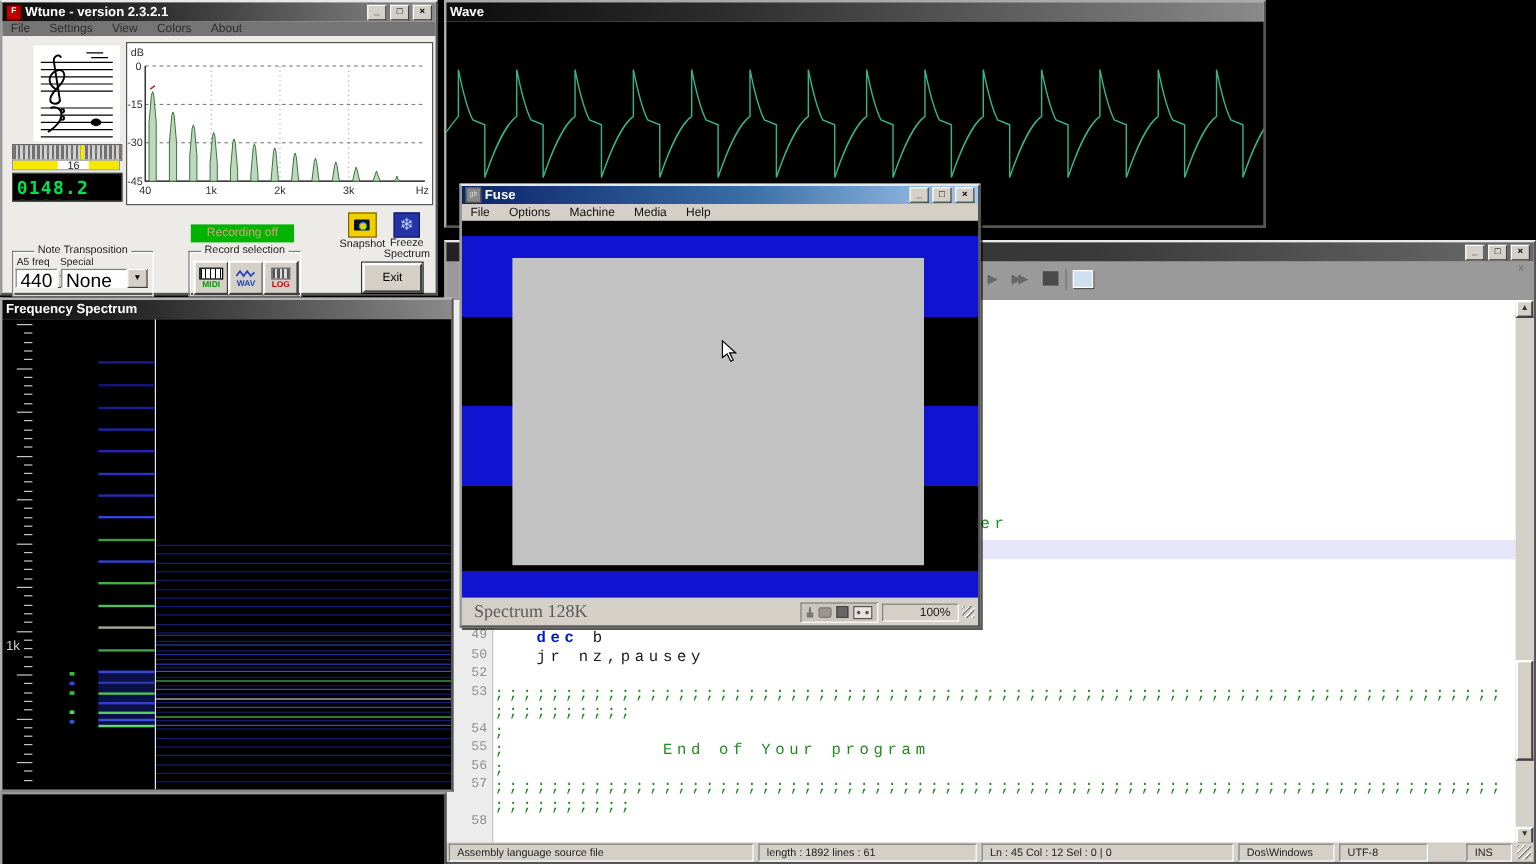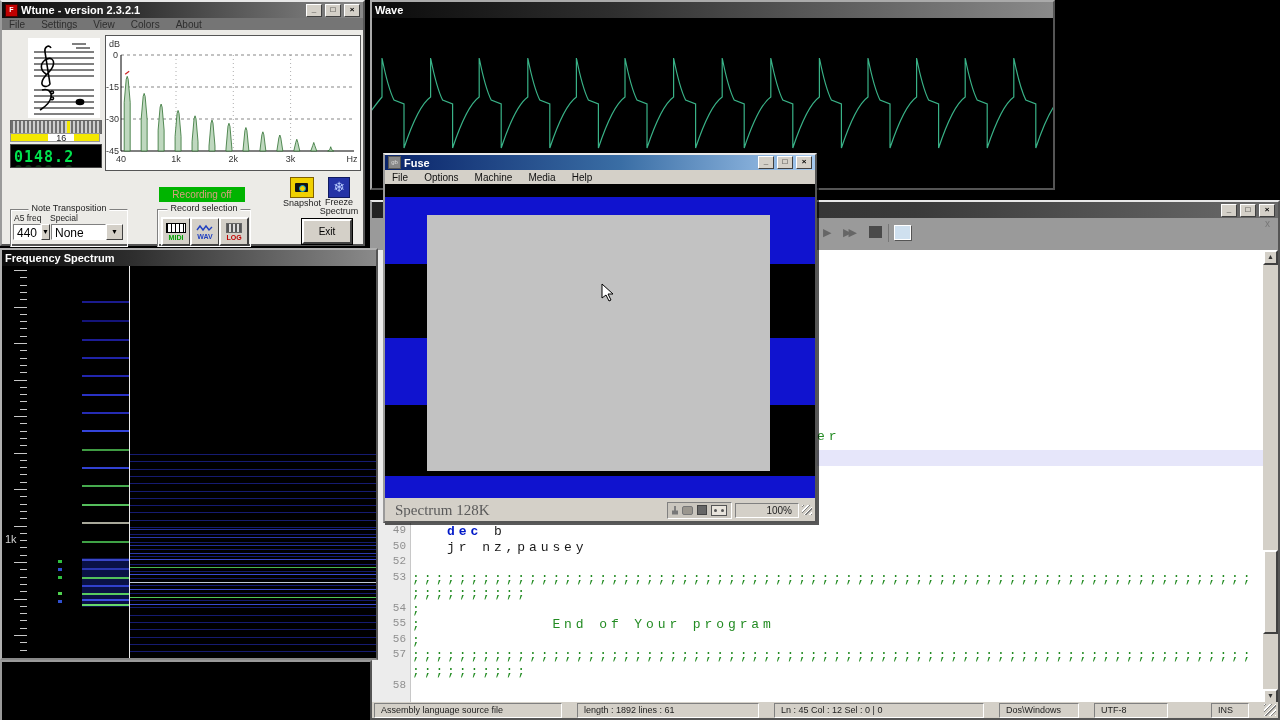--- a/index.html
+++ b/index.html
@@ -24,21 +24,21 @@
   .ctext{font:13px "Liberation Mono",monospace;letter-spacing:3.9px;line-height:15.5px;margin-left:2px;}
   .kw{color:#0018c8;font-weight:bold;}
   .cm{color:#228b22;}
   .pl{color:#1a1a1a;}
   .seg{height:13px;font-size:9px;color:#222;display:flex;align-items:center;padding:0 6px;
        border:1px solid;border-color:#808080 #fff #fff #808080;white-space:nowrap;overflow:hidden;}
   .tick{position:absolute;height:1px;background:#c8c8c8;}
   .specline{position:absolute;height:2px;}
   .combo{position:absolute;display:flex;height:16px;}
   .combo .cval{flex:1;background:#fff;border:1px solid;border-color:#808080 #fff #fff #808080;
-               font-size:12px;padding:1px 3px;color:#000;}
+               font-size:16px;padding:1px 3px;color:#000;}
   .combo .cbtn{width:15px;background:#d4d0c8;border:1px solid;border-color:#fff #404040 #404040 #fff;
                font-size:7px;text-align:center;line-height:14px;color:#000;}
   .icobtn{position:absolute;width:26px;height:25px;display:flex;flex-direction:column;align-items:center;justify-content:center;gap:1px;}
   .icobtn .lbl{font-size:7px;font-weight:bold;line-height:7px;}
 </style>
 </head>
 <body>
 
 <div id="screen">
 
@@ -74,21 +74,21 @@
           <div class="code-row"><span class="gnum">57</span><span class="ctext"><span class="cm">;;;;;;;;;;;;;;;;;;;;;;;;;;;;;;;;;;;;;;;;;;;;;;;;;;;;;;;;;;;;;;;;;;;;;;;;</span></span></div>
           <div class="code-row"><span class="gnum"></span><span class="ctext"><span class="cm">;;;;;;;;;;</span></span></div>
           <div class="code-row"><span class="gnum">58</span><span class="ctext"></span></div>
         </div>
       <div style="position:absolute;right:0;top:0;width:15px;height:100%;background:#d4d0c8;">
         <div class="raised" style="position:absolute;top:0;left:0;width:11px;height:11px;font-size:7px;text-align:center;line-height:10px;color:#333;">▲</div>
         <div class="raised" style="position:absolute;top:300px;left:0;width:11px;height:80px;"></div>
         <div class="raised" style="position:absolute;bottom:0;left:0;width:11px;height:11px;font-size:7px;text-align:center;line-height:10px;color:#333;">▼</div>
       </div>
     </div>
-    <div style="position:absolute;left:0;bottom:0;width:906px;height:16px;background:#d4d0c8;display:flex;gap:15px;align-items:center;padding:1px 2px;box-sizing:border-box;">
+    <div style="position:absolute;left:0;bottom:0;width:906px;height:16px;background:#d4d0c8;display:flex;gap:4px;align-items:center;padding:1px 2px;box-sizing:border-box;">
       <span class="seg" style="flex:1;">Assembly language source file</span>
       <span class="seg" style="width:168px;">length : 1892  lines : 61</span>
       <span class="seg" style="width:196px;">Ln : 45   Col : 12   Sel : 0 | 0</span>
       <span class="seg" style="width:66px;">Dos\Windows</span>
       <span class="seg" style="width:60px;">UTF-8</span>
       <span class="seg" style="width:24px;margin-left:28px;">INS</span>
       <span style="width:12px;height:12px;background:repeating-linear-gradient(135deg,#fff 0 1px,#808080 1px 2px,#d4d0c8 2px 4px);"></span>
     </div>
   </div>
 

